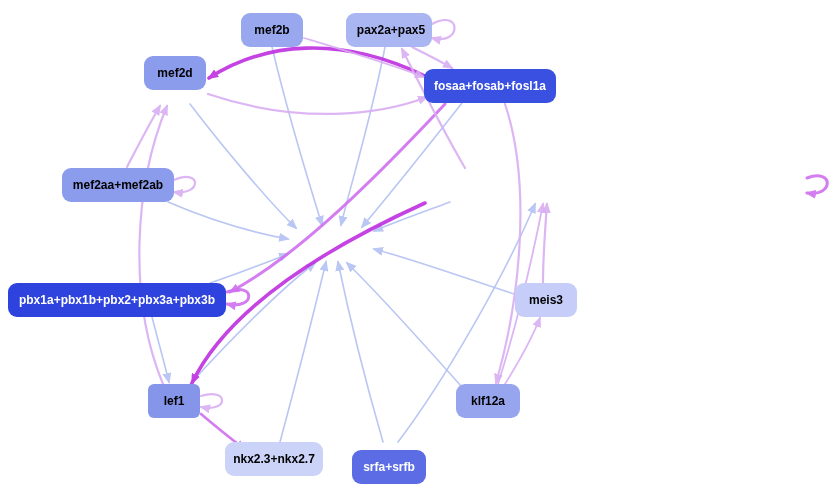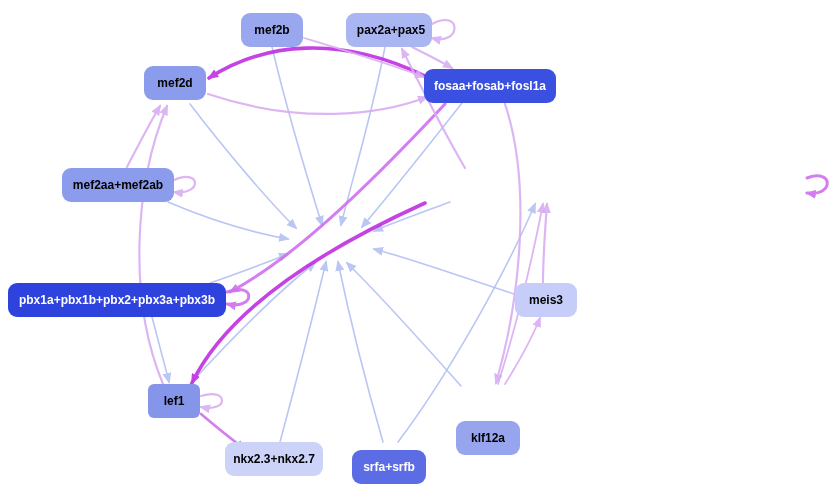--- a/index.html
+++ b/index.html
@@ -78,21 +78,21 @@
       <path class="edge" d="M398,442 C445,380 505,275 535,204" fill="none" stroke="#b3c0f2" stroke-width="1.6" stroke-linecap="round" marker-end="url(#arrow-weak)"></path>
       <path class="edge" d="M505,104 C532,185 520,300 496,383" fill="none" stroke="#d9aef2" stroke-width="2.2" stroke-linecap="round" marker-end="url(#arrow-medium)"></path>
       <path class="edge" d="M465,168 C440,125 420,85 402,49" fill="none" stroke="#d9aef2" stroke-width="2.2" stroke-linecap="round" marker-end="url(#arrow-medium)"></path>
       <path class="edge" d="M152,317 C158,340 164,362 169,382" fill="none" stroke="#b3c0f2" stroke-width="1.6" stroke-linecap="round" marker-end="url(#arrow-weak)"></path>
       <path class="edge" d="M505,384 C520,360 532,338 540,318" fill="none" stroke="#d9aef2" stroke-width="1.8" stroke-linecap="round" marker-end="url(#arrow-medium)"></path>
     </svg>
 
 <div class="node" style="left: 241px; top: 13px; width: 62px; height: 34px; background: rgb(152, 167, 238); color: rgb(0, 0, 0);">mef2b</div>
     <div class="node" style="left: 346px; top: 13px; width: 86px; height: 34px; background: rgb(169, 182, 241); color: rgb(0, 0, 0); padding-left: 10px;">pax2a+pax5</div>
     <div class="node" style="left: 424px; top: 69px; width: 132px; height: 34px; background: rgb(58, 80, 224); color: rgb(255, 255, 255);">fosaa+fosab+fosl1a</div>
-    <div class="node" style="left: 144px; top: 66px; width: 62px; height: 34px; background: rgb(140, 156, 236); color: rgb(0, 0, 0);">mef2d</div>
+    <div class="node" style="left: 144px; top: 56px; width: 62px; height: 34px; background: rgb(140, 156, 236); color: rgb(0, 0, 0);">mef2d</div>
     <div class="node" style="left: 62px; top: 168px; width: 112px; height: 34px; background: rgb(140, 156, 236); color: rgb(0, 0, 0);">mef2aa+mef2ab</div>
     <div class="node" style="left: 515px; top: 283px; width: 62px; height: 34px; background: rgb(198, 205, 248); color: rgb(0, 0, 0);">meis3</div>
     <div class="node" style="left: 8px; top: 283px; width: 218px; height: 34px; background: rgb(46, 67, 222); color: rgb(255, 255, 255); text-align: center;">pbx1a+pbx1b+pbx2+pbx3a+pbx3b</div>
-    <div class="node" style="left: 456px; top: 384px; width: 64px; height: 34px; background: rgb(151, 165, 238); color: rgb(0, 0, 0); margin-top: 37px;">klf12a</div>
+    <div class="node" style="left: 456px; top: 384px; width: 64px; height: 34px; background: rgb(151, 165, 238); color: rgb(0, 0, 0);">klf12a</div>
     <div class="node" style="left: 148px; top: 384px; width: 52px; height: 34px; background: rgb(133, 149, 234); color: rgb(0, 0, 0); border-radius: 6px;">lef1</div>
     <div class="node" style="left: 225px; top: 442px; width: 98px; height: 34px; background: rgb(204, 211, 248); color: rgb(0, 0, 0);">nkx2.3+nkx2.7</div>
     <div class="node" style="left: 352px; top: 450px; width: 74px; height: 34px; background: rgb(91, 108, 228); color: rgb(255, 255, 255); text-align: center;">srfa+srfb</div>
   </div>
 
 </body></html>

